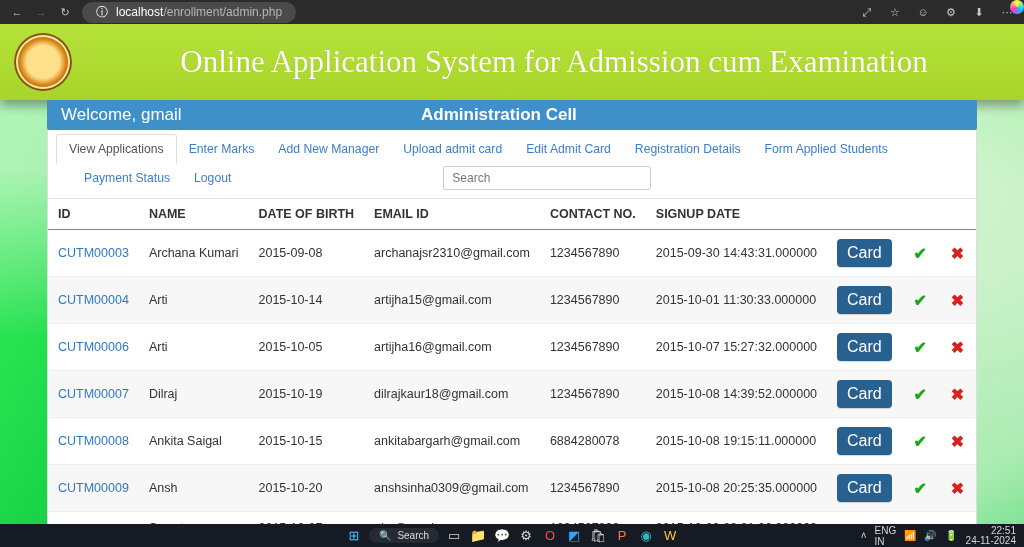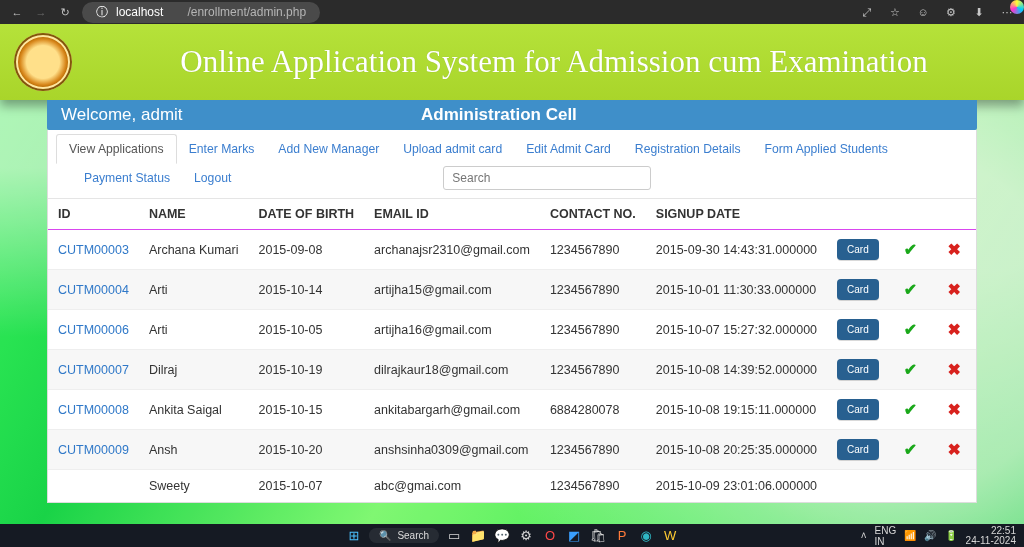--- a/index.html
+++ b/index.html
@@ -1,21 +1,21 @@
 <!DOCTYPE html>
 <html><head>
 <meta charset="utf-8">
 <style>
   html,body{margin:0;padding:0;font-family:"Segoe UI",Arial,sans-serif;background:#1f1f1f;width:1024px;height:547px;overflow:hidden;}
   
   .browser-chrome{height:24px;background:#2b2b2b;display:flex;align-items:center;padding:0 10px;color:#c7c7c7;font-size:11px;gap:10px;}
   .chrome-btn{width:14px;height:14px;display:flex;align-items:center;justify-content:center;color:#c7c7c7;}
   .url-bar{background:#4a4a4a;border-radius:12px;padding:2px 14px;color:#fff;font-size:12px;display:flex;align-items:center;gap:8px;flex:0 0 auto;}
   .url-bar .host{color:#fff;}
-  .url-bar .path{color:#b5b5b5;margin-left:24px;}
+  .url-bar .path{color:#b5b5b5;}
   .chrome-right{margin-left:auto;display:flex;gap:14px;align-items:center;}
   .copilot-dot{width:14px;height:14px;border-radius:50%;background:conic-gradient(#ff3,#0cf,#f3c,#ff3);position:absolute;right:0;top:0;}
 
   
   .page-area{position:relative;height:500px;background:#f97316;overflow:hidden;}
   .green-bg{position:absolute;inset:0;background:
      radial-gradient(circle at 88% 60%, rgba(255,255,255,.55) 0 18%, transparent 45%),
      radial-gradient(circle at 95% 25%, rgba(255,255,255,.45) 0 12%, transparent 40%),
      radial-gradient(ellipse at 2% 8%, rgba(255,255,255,.6) 0 16%, transparent 42%),
      linear-gradient(120deg,#33ff66 0%, #0ed94a 25%, #7aff77 50%, #3bf25a 75%, #0fd94a 100%);
@@ -38,21 +38,21 @@
   .tabs-row2{display:flex;align-items:center;padding:0 8px 6px 8px;font-size:12.2px;margin-left:16px;}
   .search-box{margin-left:200px;}
   .search-box input{width:190px;height:22px;border:1px solid #ccc;border-radius:3px;padding:0 8px;font-size:12px;color:#666;}
 
   table{width:100%;border-collapse:collapse;font-size:12.5px;color:#333;}
   thead th{font-weight:700;color:#333;padding:8px 10px 8px 10px;border-top:1px solid #e5e5e5;border-bottom:1px solid #d946ef;text-align:left;white-space:nowrap;background:#fff;}
   tbody td{padding:9px 10px;border-top:1px solid #eee;white-space:nowrap;}
   tbody tr:nth-child(odd){background:#fff;}
   tbody tr:nth-child(even){background:#f7f7f7;}
   .id-link{color:#2f78c8;}
-  .btn-card{background:#286090;color:#fff;border:none;border-radius:4px;padding:5px 10px;font-size:10px;cursor:pointer;box-shadow:0 1px 0 rgba(0,0,0,.15);}
+  .btn-card{background:#286090;color:#fff;border:none;border-radius:4px;padding:5px 10px;font-size:16px;cursor:pointer;box-shadow:0 1px 0 rgba(0,0,0,.15);}
   .ico-check{color:#1aa81a;font-weight:900;font-size:16px;}
   .ico-cross{color:#d8221e;font-weight:900;font-size:16px;}
   td.action{width:34px;text-align:center;}
 
   
   .taskbar{position:absolute;left:0;right:0;bottom:0;height:23px;background:rgba(20,25,35,.9);backdrop-filter:blur(2px);display:flex;align-items:center;color:#d7d7d7;font-size:10px;}
   .task-center{position:absolute;left:50%;transform:translateX(-50%);display:flex;align-items:center;gap:6px;}
   .tb-icon{width:18px;height:18px;display:flex;align-items:center;justify-content:center;font-size:13px;border-radius:3px;}
   .tb-search{display:flex;align-items:center;gap:6px;background:rgba(255,255,255,.08);padding:2px 10px;border-radius:12px;color:#ddd;}
   .tb-right{margin-left:auto;display:flex;align-items:center;gap:8px;padding-right:8px;}
@@ -83,21 +83,21 @@
 <div class="page-area">
   <div class="green-bg"></div>
 
   <div class="banner">
     <div class="logo"></div>
     <div class="banner-title">Online Application System for Admission cum Examination</div>
   </div>
 
   <div class="content-wrap">
     <div class="admin-bar">
-      <div class="welcome">Welcome, admit</div>
+      <div class="welcome">Welcome, gmail</div>
       <div class="admin-cell">Administration Cell</div>
     </div>
 
     <div class="panel">
       <div class="tabs">
         <span class="tab active">View Applications</span>
         <span class="tab">Enter Marks</span>
         <span class="tab">Add New Manager</span>
         <span class="tab">Upload admit card</span>
         <span class="tab">Edit Admit Card</span>

